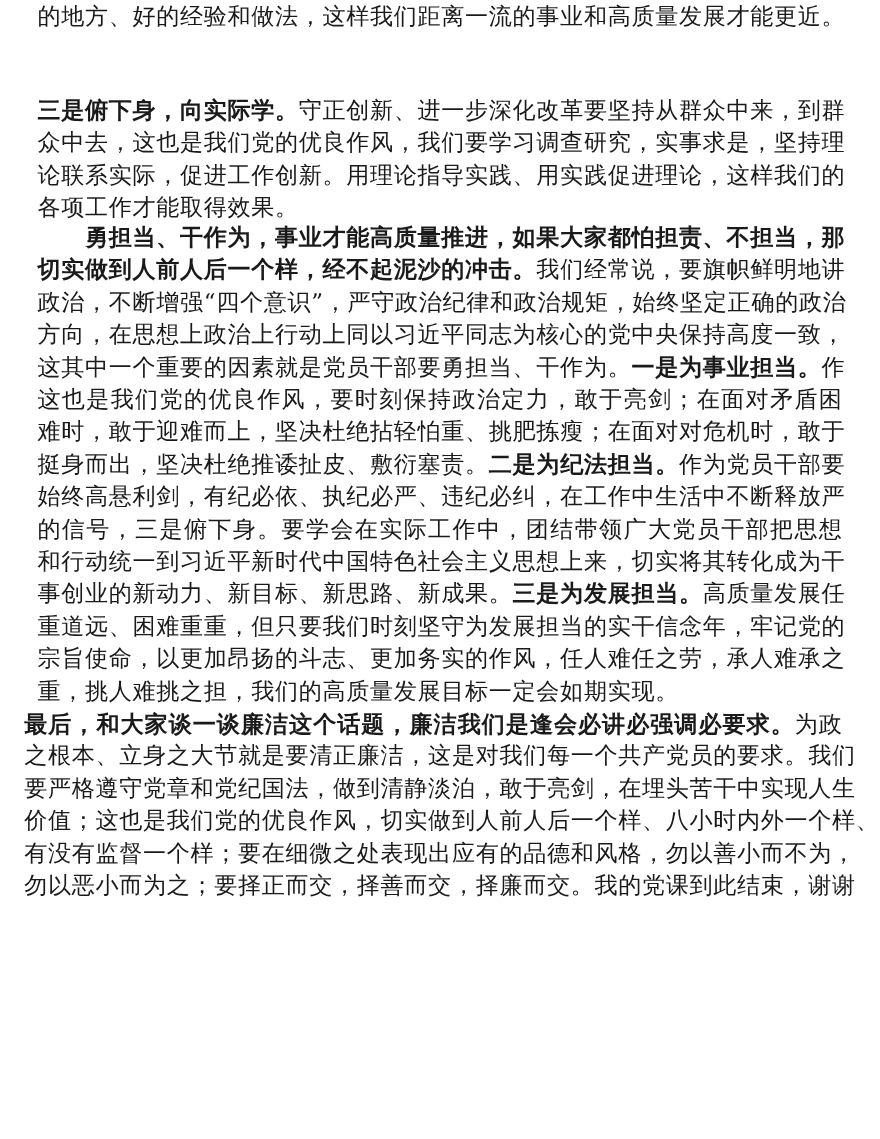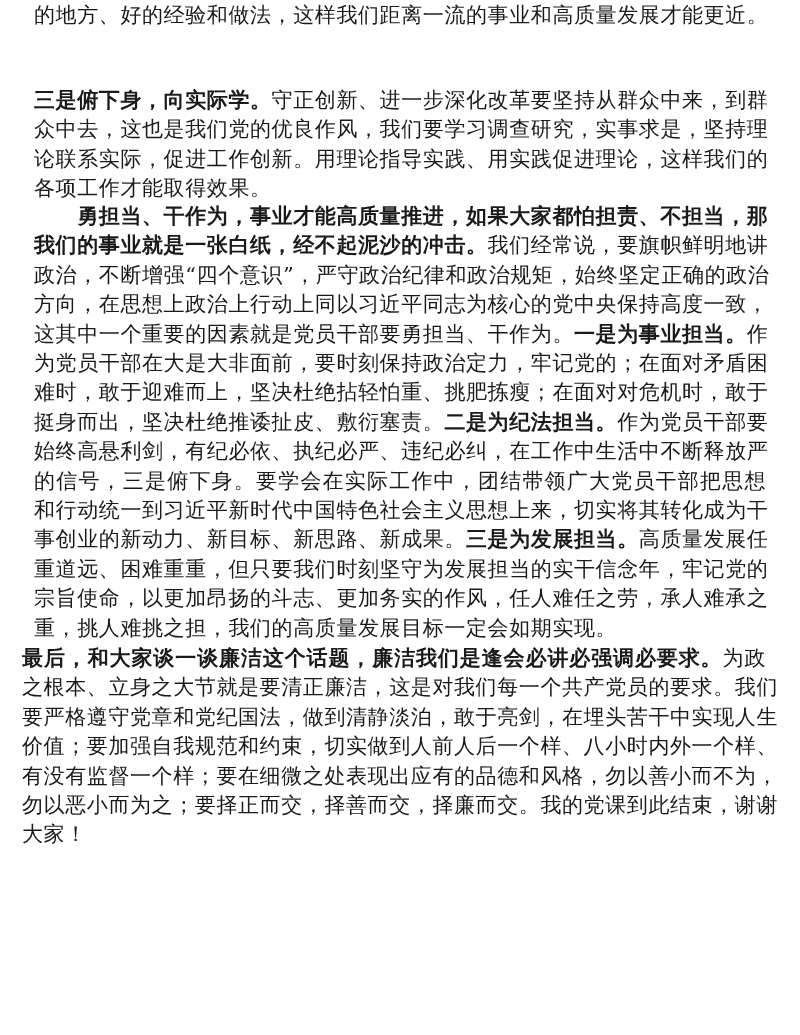--- a/index.html
+++ b/index.html
@@ -24,37 +24,36 @@
       <span class="line last"><span>的地方、好的经验和做法，这样我们距离一流的事业和高质量发展才能更近。</span></span>
     </div>
   <div class="para" id="p1">
       <span class="line"><span class="b">三是俯下身，向实际学。</span><span>守正创新、进一步深化改革要坚持从群众中来，到群</span></span>
       <span class="line"><span>众中去，这也是我们党的优良作风，我们要学习调查研究，实事求是，坚持理</span></span>
       <span class="line"><span>论联系实际，促进工作创新。用理论指导实践、用实践促进理论，这样我们的</span></span>
       <span class="line last"><span>各项工作才能取得效果。</span></span>
     </div>
   <div class="para" id="p2">
       <span class="line"><span class="b">　　勇担当、干作为，事业才能高质量推进，如果大家都怕担责、不担当，那</span></span>
-      <span class="line"><span class="b">我们的事业就是一张白纸，经不起泥沙的冲击。</span><span>我们经常说，要旗帜鲜明地讲</span></span>
+      <span class="line"><span class="b">切实做到人前人后一个样，经不起泥沙的冲击。</span><span>我们经常说，要旗帜鲜明地讲</span></span>
       <span class="line"><span>政治，不断增强“四个意识”，严守政治纪律和政治规矩，始终坚定正确的政治</span></span>
       <span class="line"><span>方向，在思想上政治上行动上同以习近平同志为核心的党中央保持高度一致，</span></span>
       <span class="line"><span>这其中一个重要的因素就是党员干部要勇担当、干作为。</span><span class="b">一是为事业担当。</span><span>作</span></span>
-      <span class="line"><span>为党员干部在大是大非面前，要时刻保持政治定力，牢记党的；在面对矛盾困</span></span>
+      <span class="line"><span>这也是我们党的优良作风，要时刻保持政治定力，敢于亮剑；在面对矛盾困</span></span>
       <span class="line"><span>难时，敢于迎难而上，坚决杜绝拈轻怕重、挑肥拣瘦；在面对对危机时，敢于</span></span>
       <span class="line"><span>挺身而出，坚决杜绝推诿扯皮、敷衍塞责。</span><span class="b">二是为纪法担当。</span><span>作为党员干部要</span></span>
       <span class="line"><span>始终高悬利剑，有纪必依、执纪必严、违纪必纠，在工作中生活中不断释放严</span></span>
       <span class="line"><span>的信号，三是俯下身。要学会在实际工作中，团结带领广大党员干部把思想</span></span>
       <span class="line"><span>和行动统一到习近平新时代中国特色社会主义思想上来，切实将其转化成为干</span></span>
       <span class="line"><span>事创业的新动力、新目标、新思路、新成果。</span><span class="b">三是为发展担当。</span><span>高质量发展任</span></span>
       <span class="line"><span>重道远、困难重重，但只要我们时刻坚守为发展担当的实干信念年，牢记党的</span></span>
       <span class="line"><span>宗旨使命，以更加昂扬的斗志、更加务实的作风，任人难任之劳，承人难承之</span></span>
       <span class="line last"><span>重，挑人难挑之担，我们的高质量发展目标一定会如期实现。</span></span>
     </div>
   <div class="para" id="p3">
       <span class="line"><span class="b">最后，和大家谈一谈廉洁这个话题，廉洁我们是逢会必讲必强调必要求。</span><span>为政</span></span>
       <span class="line"><span>之根本、立身之大节就是要清正廉洁，这是对我们每一个共产党员的要求。我们</span></span>
       <span class="line"><span>要严格遵守党章和党纪国法，做到清静淡泊，敢于亮剑，在埋头苦干中实现人生</span></span>
-      <span class="line"><span>价值；要加强自我规范和约束，切实做到人前人后一个样、八小时内外一个样、</span></span>
+      <span class="line"><span>价值；这也是我们党的优良作风，切实做到人前人后一个样、八小时内外一个样、</span></span>
       <span class="line"><span>有没有监督一个样；要在细微之处表现出应有的品德和风格，勿以善小而不为，</span></span>
       <span class="line"><span>勿以恶小而为之；要择正而交，择善而交，择廉而交。我的党课到此结束，谢谢</span></span>
-      <span class="line last"><span>大家！</span></span>
     </div>
 </div>
 
 </body></html>

